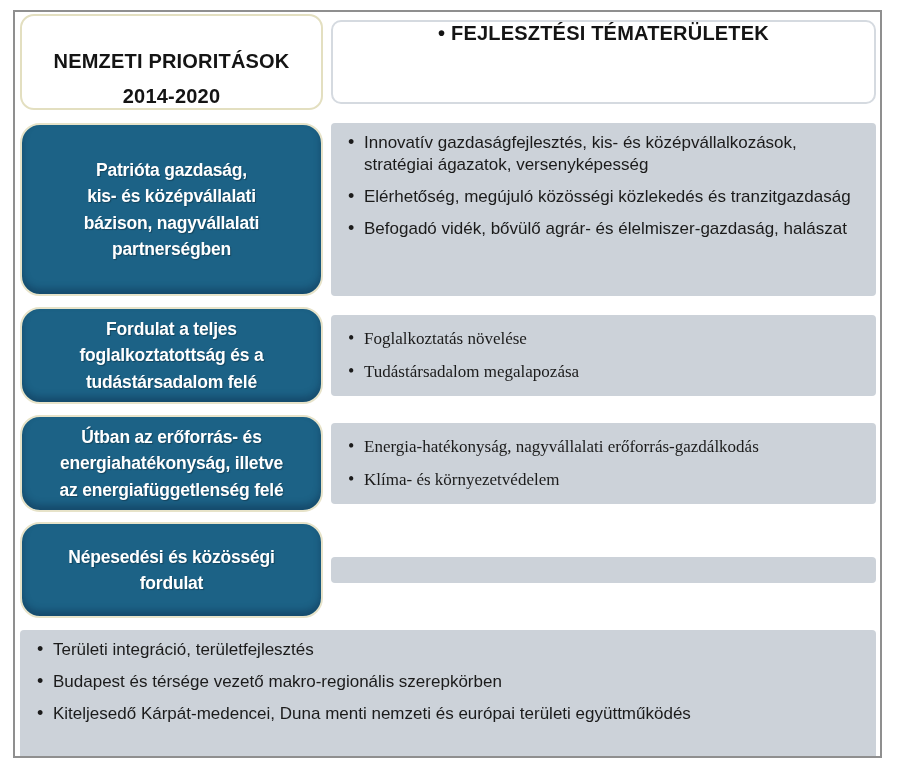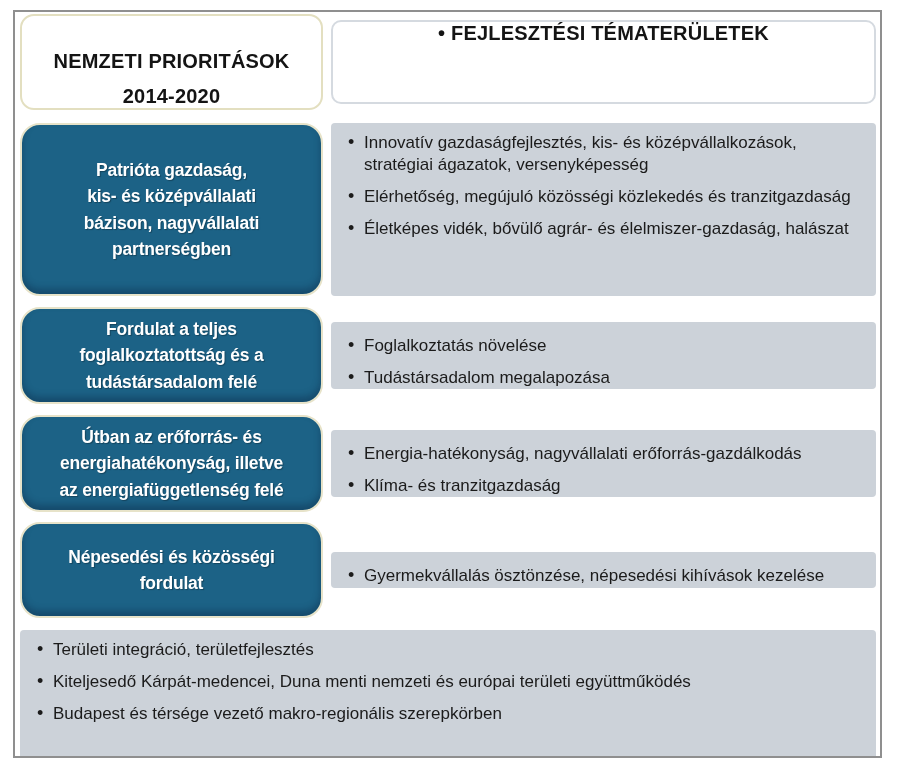--- a/index.html
+++ b/index.html
@@ -84,21 +84,21 @@
   }
 
   .theme-box {
     width: 100%;
     box-sizing: border-box;
     background: #ccd2d9;
     border-radius: 4px;
     padding: 9px 10px 8px 12px;
     overflow: hidden;
   }
-  .theme-box.fit { align-self: center; padding-top: 13px; padding-bottom: 0; }
+  .theme-box.fit { align-self: center; padding-top: 13px; padding-bottom: 13px; font-family: Liberation Serif, serif; }
   .theme-box.stretch { align-self: stretch; }
 
   ul.themes {
     margin: 0; padding: 0;
     list-style: none;
     font-size: 17px;
     color: #1b1b1b;
     line-height: 1.3;
   }
   ul.themes li {
@@ -137,21 +137,21 @@
       <div class="priority-text">Patrióta gazdaság,
 kis- és középvállalati
 bázison, nagyvállalati
 partnerségben</div>
     </div>
     <div class="right-cell">
       <div class="theme-box stretch">
         <ul class="themes">
           <li>Innovatív gazdaságfejlesztés, kis- és középvállalkozások, stratégiai ágazatok, versenyképesség</li>
           <li>Elérhetőség, megújuló közösségi közlekedés és tranzitgazdaság</li>
-          <li>Életképes vidék, bővülő agrár- és élelmiszer-gazdaság, halászat</li>
+          <li>Befogadó vidék, bővülő agrár- és élelmiszer-gazdaság, halászat</li>
         </ul>
       </div>
     </div>
   </div>
 
   <div class="row r2">
     <div class="priority-box">
       <div class="priority-text">Fordulat a teljes
 foglalkoztatottság és a
 tudástársadalom felé</div>
@@ -169,45 +169,44 @@
   <div class="row r3">
     <div class="priority-box">
       <div class="priority-text">Útban az erőforrás- és
 energiahatékonyság, illetve
 az energiafüggetlenség felé</div>
     </div>
     <div class="right-cell">
       <div class="theme-box fit">
         <ul class="themes">
           <li>Energia-hatékonyság,  nagyvállalati erőforrás-gazdálkodás</li>
-          <li>Klíma- és tranzitgazdaság</li>
+          <li>Klíma- és környezetvédelem</li>
         </ul>
       </div>
     </div>
   </div>
 
   <div class="row r4">
     <div class="priority-box">
       <div class="priority-text">Népesedési és közösségi
 fordulat</div>
     </div>
     <div class="right-cell">
       <div class="theme-box fit">
         <ul class="themes">
-          <li>Gyermekvállalás ösztönzése, népesedési kihívások kezelése</li>
         </ul>
       </div>
     </div>
   </div>
 
   <div class="row r5">
     <div class="right-cell">
       <div class="theme-box stretch">
         <ul class="themes">
           <li>Területi integráció, területfejlesztés</li>
+          <li>Budapest és térsége vezető makro-regionális szerepkörben</li>
           <li>Kiteljesedő Kárpát-medencei, Duna menti nemzeti és európai területi együttműködés</li>
-          <li>Budapest és térsége vezető makro-regionális szerepkörben</li>
         </ul>
       </div>
     </div>
   </div>
 
 </div>
 
 </body></html>

